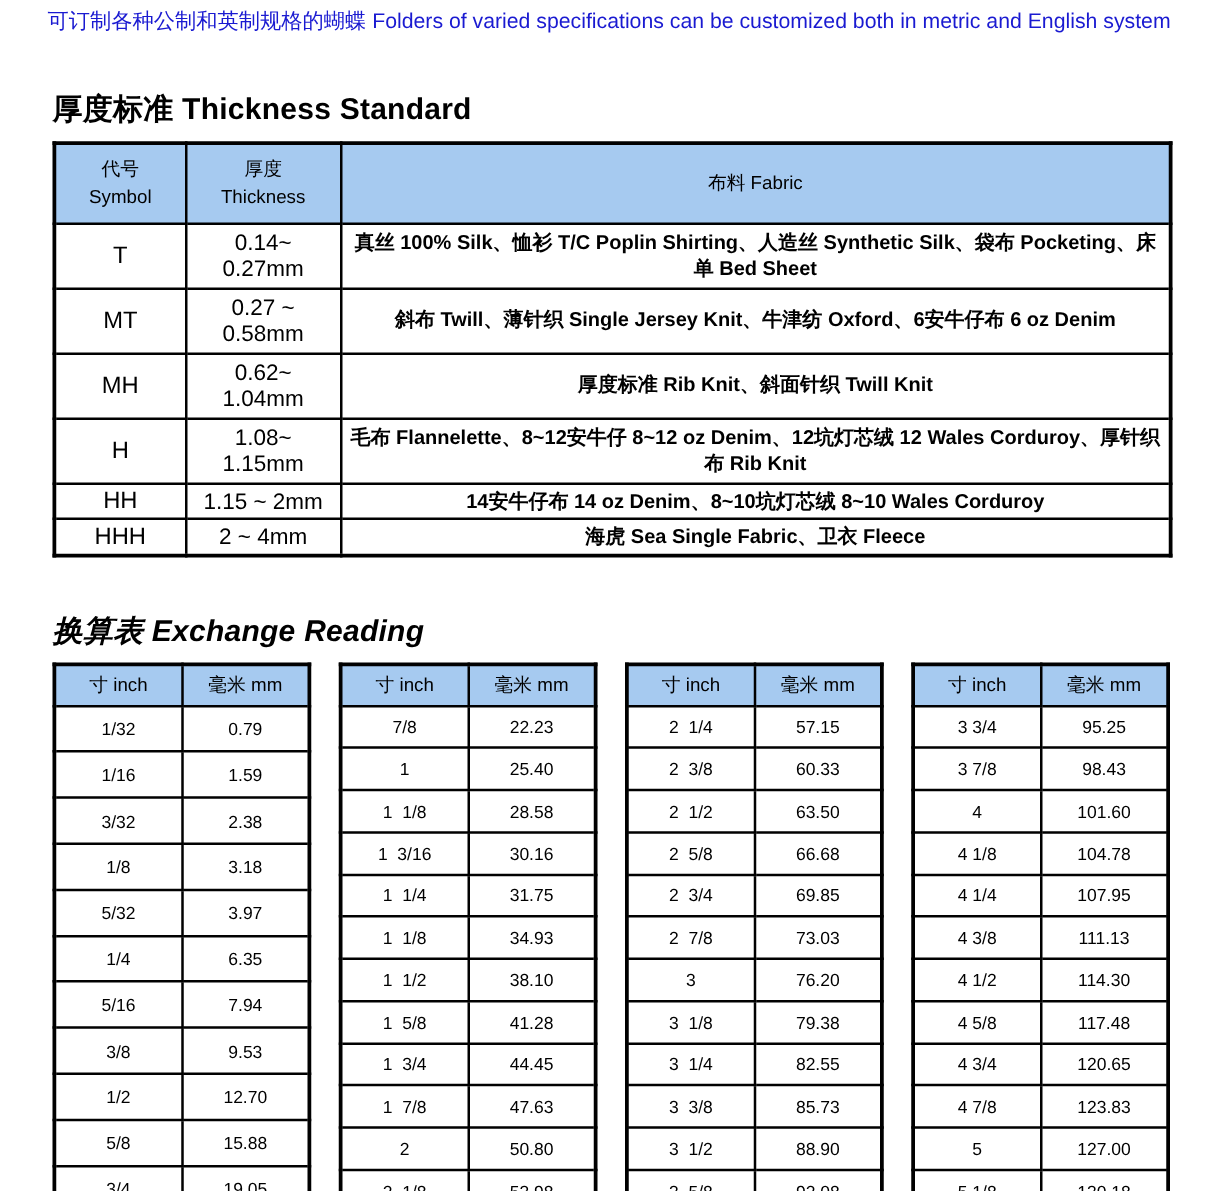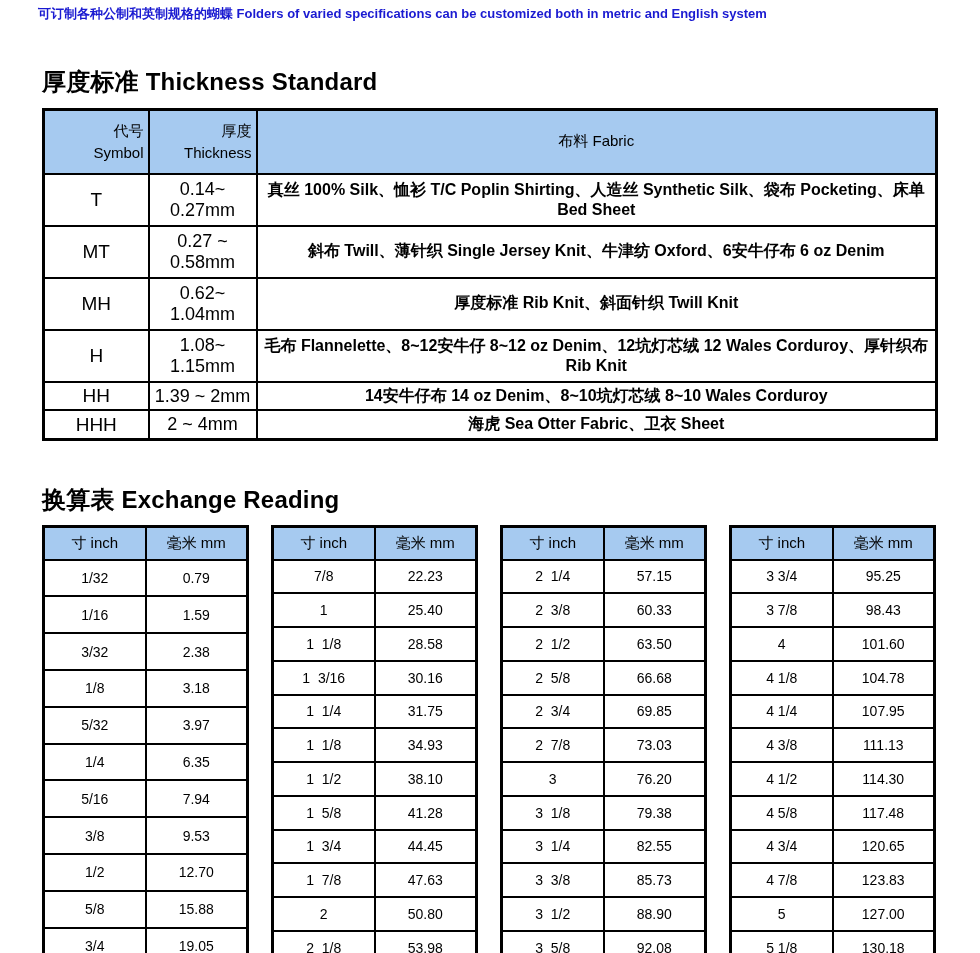--- a/index.html
+++ b/index.html
@@ -11,49 +11,48 @@
   html,body{margin:0;padding:0;}
   body{
     width:980px;height:953px;
     background:#fff;
     color:var(--ink);
     font-family:"Liberation Sans", sans-serif;
     overflow:hidden;
   }
   .note{
     margin:5px 0 0 38px;
-    font-size:13px;
+    font-size:17px;
     color:var(--note);
-    font-weight:bold;
   }
   .section-title{
     margin:43px 0 0 42px;
     font-size:24px;
     font-weight:bold;
     letter-spacing:.2px;
   }
-  .section-title.exchange{}
+  .section-title.exchange{font-style:italic;}
 
   
   table{border-collapse:collapse;table-layout:fixed;}
   th,td{border:2px solid #000;text-align:center;vertical-align:middle;padding:0 4px;}
   .thickness-table{
     margin:10px 0 0 42px;
     width:896px;height:333px;
     border:3px solid #000;
   }
   .thickness-table th{
     background:var(--accent);
     font-weight:normal;
     font-size:15px;
     height:64px;
   }
-  .thickness-table .hdr-line{display:block;line-height:1.45;text-align:right;}
+  .thickness-table .hdr-line{display:block;line-height:1.45;}
   .col-symbol{width:105px;}
-  .col-thickness{width:108px;}
+  .col-thickness{width:124px;}
   .symbol-cell{font-size:19px;}
   .thickness-cell{font-size:18px;}
   .fabric-cell{font-size:16px;font-weight:bold;}
 
   
   .exchange-row{
     display:flex;
     gap:22px;
     margin:9px 0 0 42px;
   }
@@ -108,27 +107,27 @@
         <td class="thickness-cell">0.62~ 1.04mm</td>
         <td class="fabric-cell">厚度标准 Rib Knit、斜面针织 Twill Knit</td>
       </tr>
       <tr>
         <td class="symbol-cell">H</td>
         <td class="thickness-cell">1.08~ 1.15mm</td>
         <td class="fabric-cell">毛布 Flannelette、8~12安牛仔 8~12 oz Denim、12坑灯芯绒 12 Wales Corduroy、厚针织布 Rib Knit</td>
       </tr>
       <tr>
         <td class="symbol-cell">HH</td>
-        <td class="thickness-cell">1.39 ~ 2mm</td>
+        <td class="thickness-cell">1.15 ~ 2mm</td>
         <td class="fabric-cell">14安牛仔布 14 oz Denim、8~10坑灯芯绒 8~10 Wales Corduroy</td>
       </tr>
       <tr>
         <td class="symbol-cell">HHH</td>
         <td class="thickness-cell">2 ~ 4mm</td>
-        <td class="fabric-cell">海虎 Sea Otter Fabric、卫衣 Sheet</td>
+        <td class="fabric-cell">海虎 Sea Single Fabric、卫衣 Fleece</td>
       </tr>
     </tbody>
 </table>
 
 <div class="section-title exchange">换算表 Exchange Reading</div>
 
 <div class="exchange-row">
 
   <table class="exchange-table">
     <thead>

